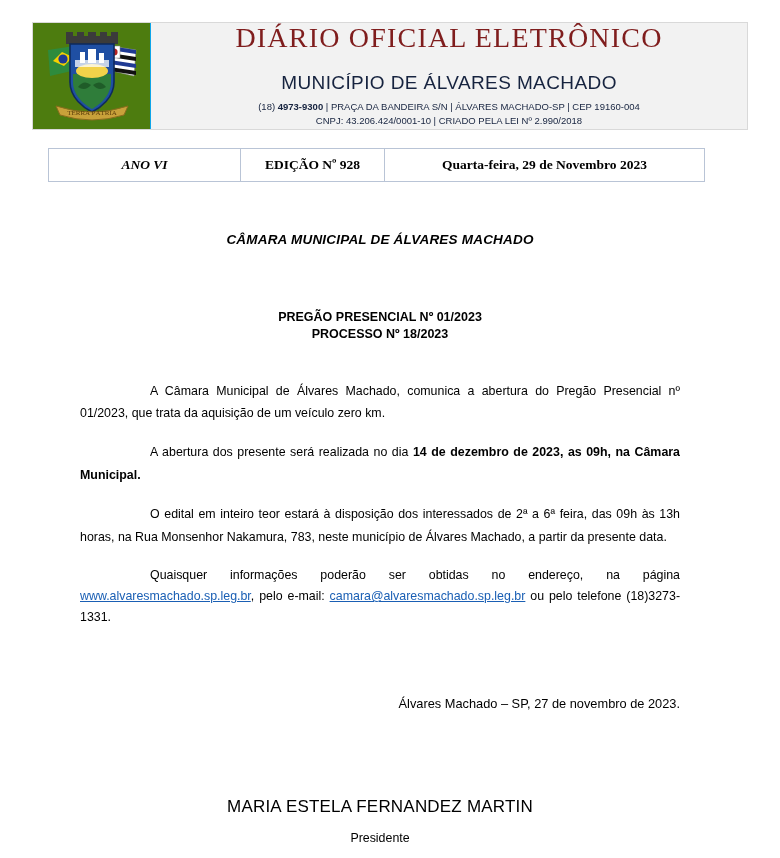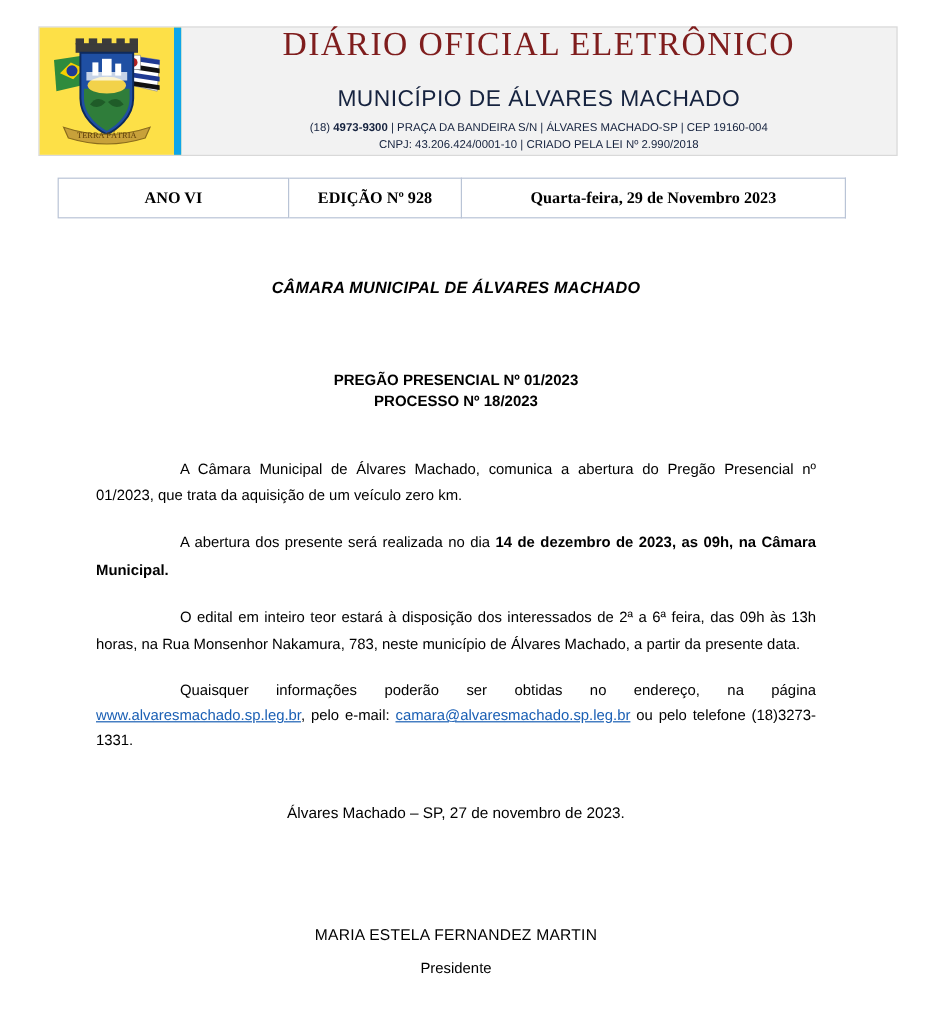--- a/index.html
+++ b/index.html
@@ -27,25 +27,25 @@
     display: flex;
     align-items: stretch;
     margin: 22px 32px 0 32px;
     border: 1px solid #d9d9d9;
     background: #f2f2f2;
     height: 108px;
   }
   .crest-cell {
     width: 118px;
     min-width: 118px;
-    border-right: 6px solid #0ea5e9;
+    border-right: 1px solid #0ea5e9;
     display: flex;
     align-items: center;
     justify-content: center;
-    background: #fde047;
+    background: #4d7c0f;
   }
   .crest {
     position: relative;
     width: 96px;
     height: 92px;
   }
   .title-cell {
     flex: 1;
     display: flex;
     flex-direction: column;
@@ -93,21 +93,21 @@
     justify-content: center;
     border-top: 1px solid #b9c4d6;
     border-bottom: 1px solid #b9c4d6;
     border-right: 1px solid #b9c4d6;
     font-family: "Liberation Serif", serif;
     font-weight: bold;
     font-size: 13.5px;
     color: #000;
   }
   .edition-cell:first-child { border-left: 1px solid #b9c4d6; }
-  .ec-1 { width: 193px; }
+  .ec-1 { width: 193px; font-style: italic; }
   .ec-2 { width: 144px; }
   .ec-3 { width: 320px; }
 
   
   .content {
     margin: 0 32px;
     padding: 0 68px 0 48px;
   }
   .org-name {
     text-align: center;
@@ -143,27 +143,27 @@
   .para-links {
     font-family: "Liberation Sans", sans-serif;
     font-size: 12.4px;
     line-height: 1.7;
     text-align: justify;
     margin-top: 16px;
   }
   .place-date {
     font-family: "Liberation Sans", sans-serif;
     font-size: 12.8px;
-    text-align: center;
-    margin-top: 42px;
+    text-align: right;
+    margin-top: 68px;
   }
   .signer {
     text-align: center;
     font-family: "Liberation Sans", sans-serif;
-    font-size: 13px;
+    font-size: 17px;
     margin-top: 86px;
     letter-spacing: 0.2px;
   }
   .signer-role {
     text-align: center;
     font-family: "Liberation Sans", sans-serif;
     font-size: 12.4px;
     margin-top: 14px;
   }
 

